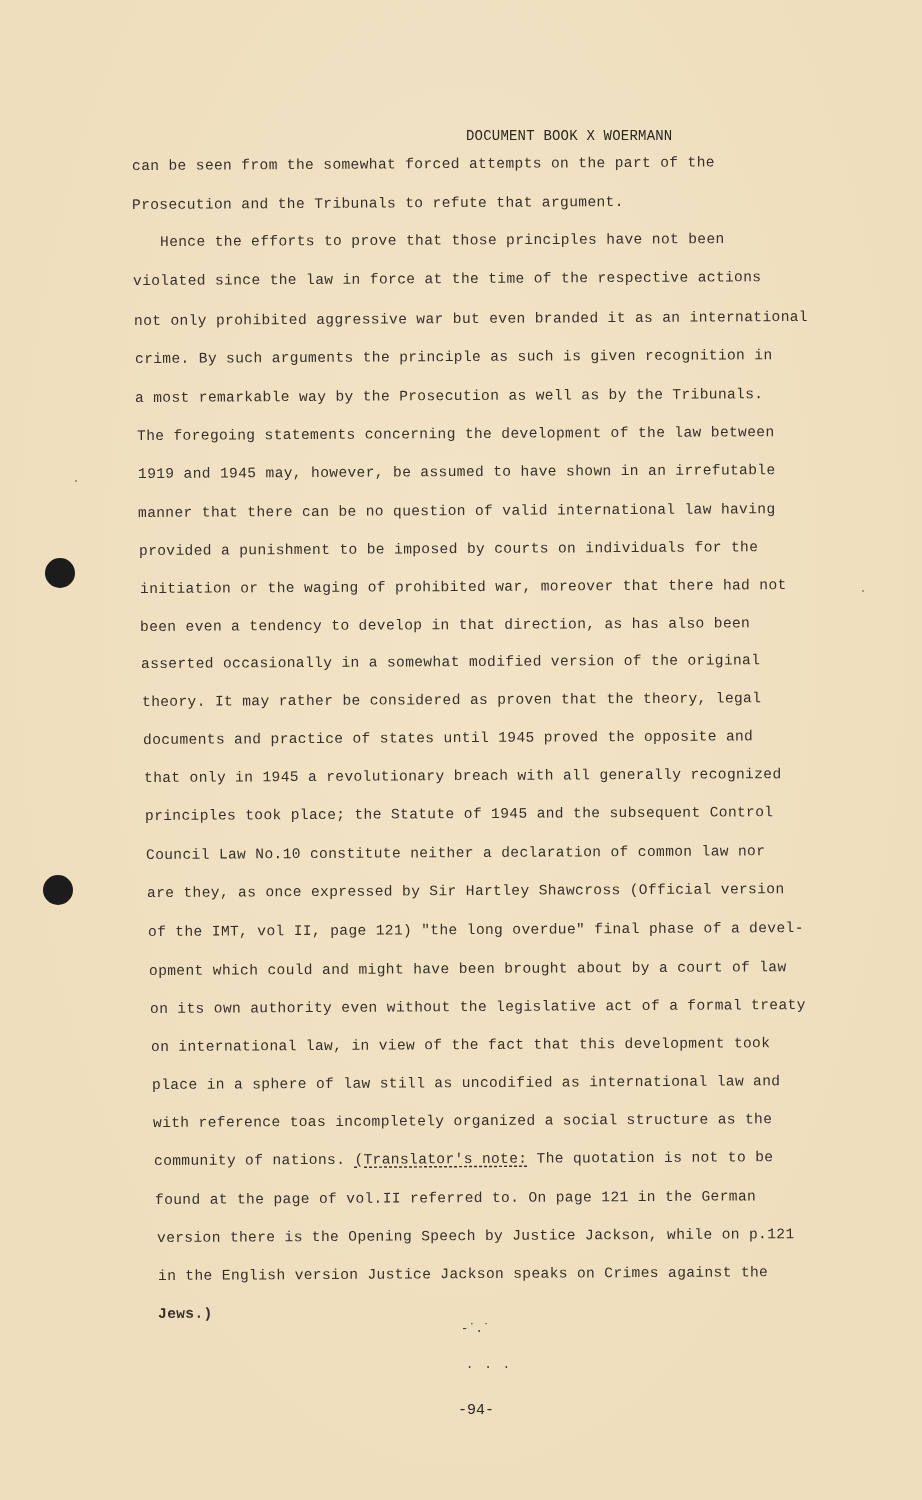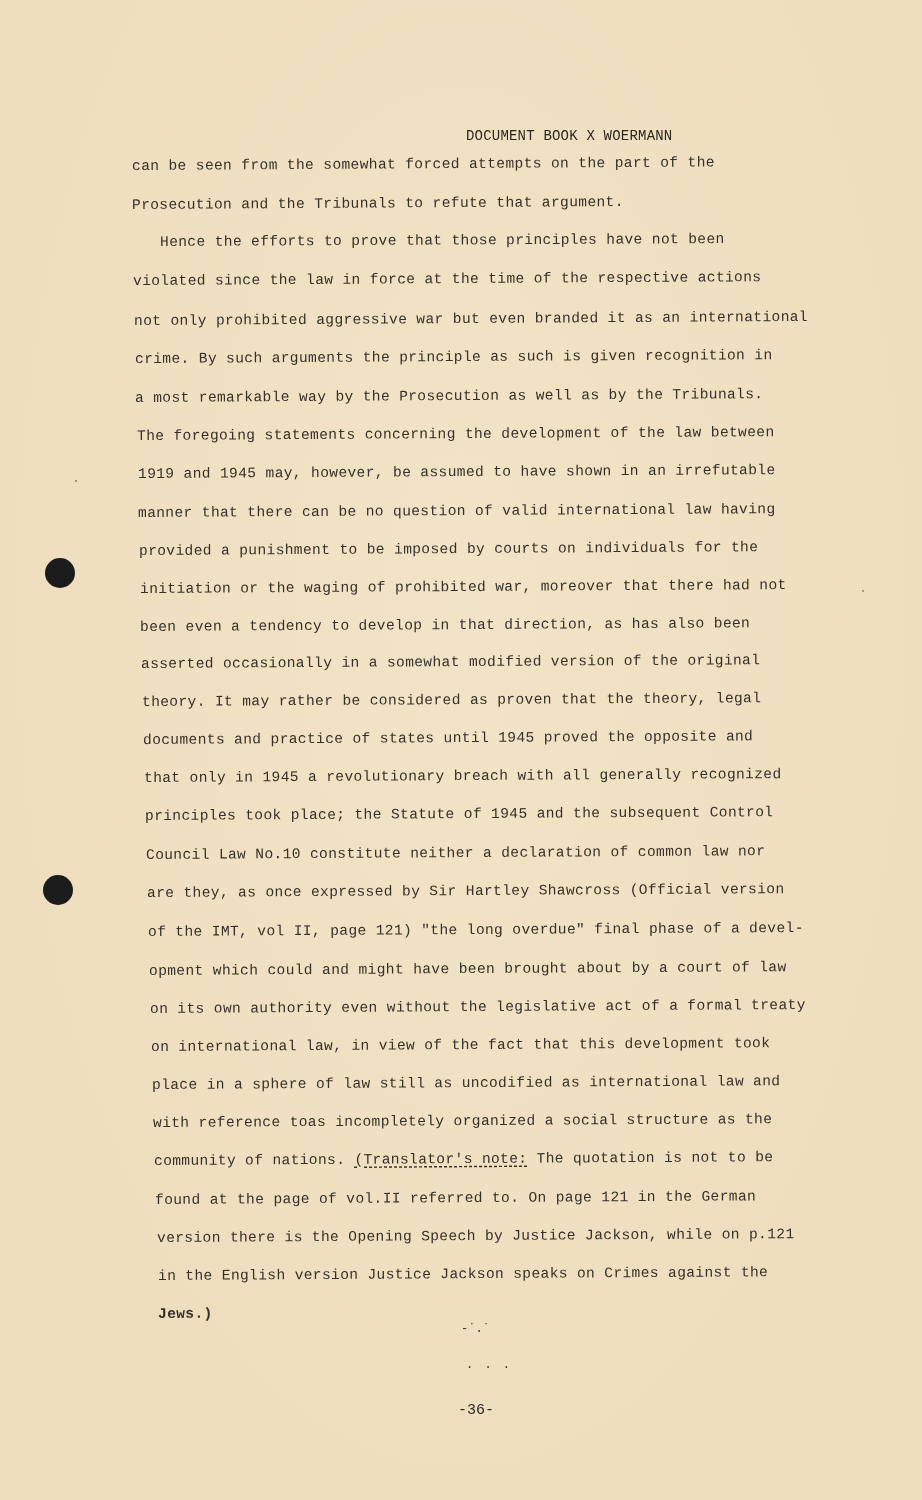--- a/index.html
+++ b/index.html
@@ -118,20 +118,20 @@
     <span>The quotation is not to be</span>
   </div>
   <div class="line" style="left:155px; top:1192px; transform:rotate(-0.35deg);">found at the page of vol.II  referred to. On page 121 in the German</div>
   <div class="line" style="left:157px; top:1230px; transform:rotate(-0.35deg);">version there is the Opening Speech by Justice Jackson, while on p.121</div>
   <div class="line" style="left:158px; top:1268px; transform:rotate(-0.35deg);">in the English version Justice Jackson speaks on Crimes against the</div>
   <div class="line" style="left:158px; top:1306px; transform:rotate(-0.35deg);font-weight:bold;">Jews.)</div>
 
   <div class="footer-marks" style="left:461px; top:1322px;">-˙.˙</div>
   <div class="footer-marks" style="left:466px; top:1358px; letter-spacing:2px;">. . .</div>
 
-  <div class="page-number">-36-</div>
+  <div class="page-number">-94-</div>
 
   <div class="punch-hole" style="left:45px; top:558px;"></div>
   <div class="punch-hole" style="left:43px; top:875px;"></div>
 
   <div class="speck" style="left:75px; top:480px;"></div>
   <div class="speck" style="left:862px; top:590px;"></div>
 </div>
 
 </body></html>

